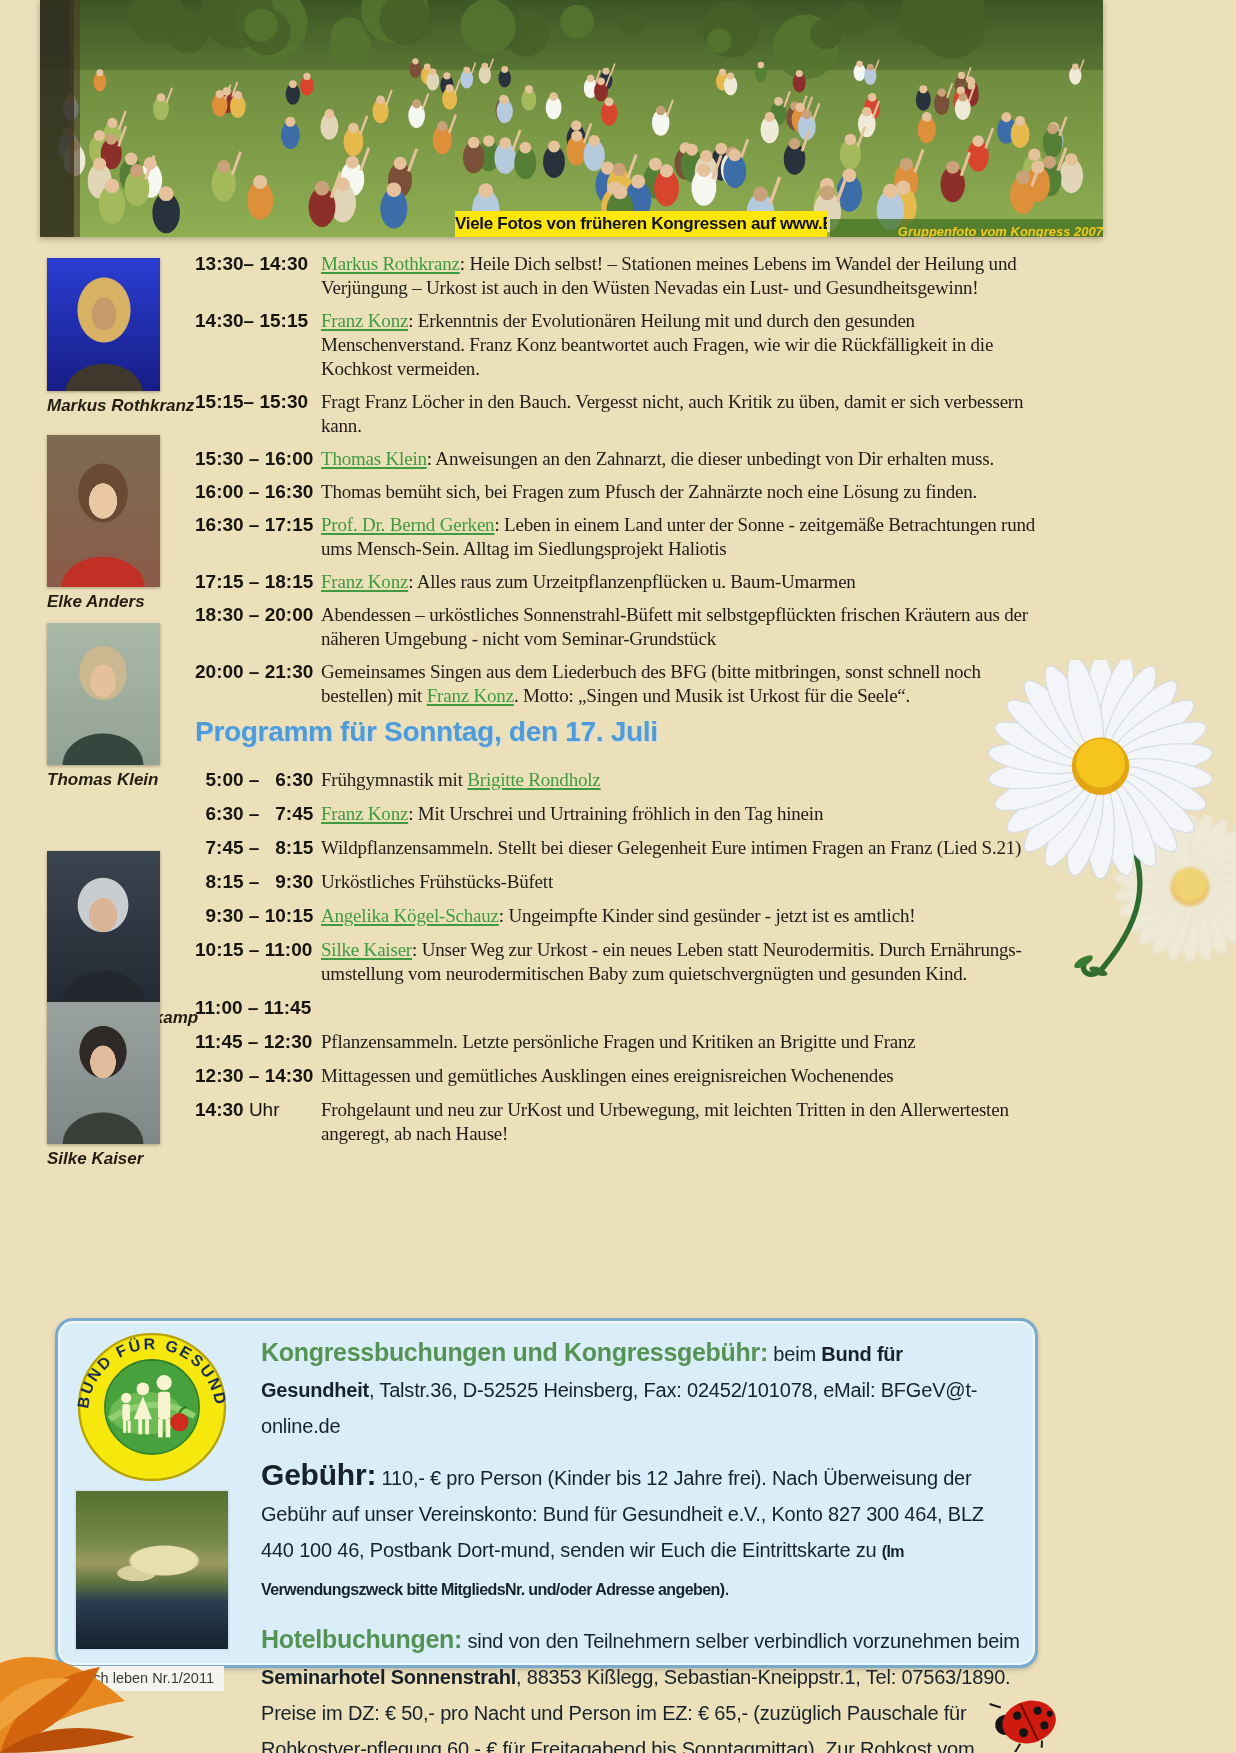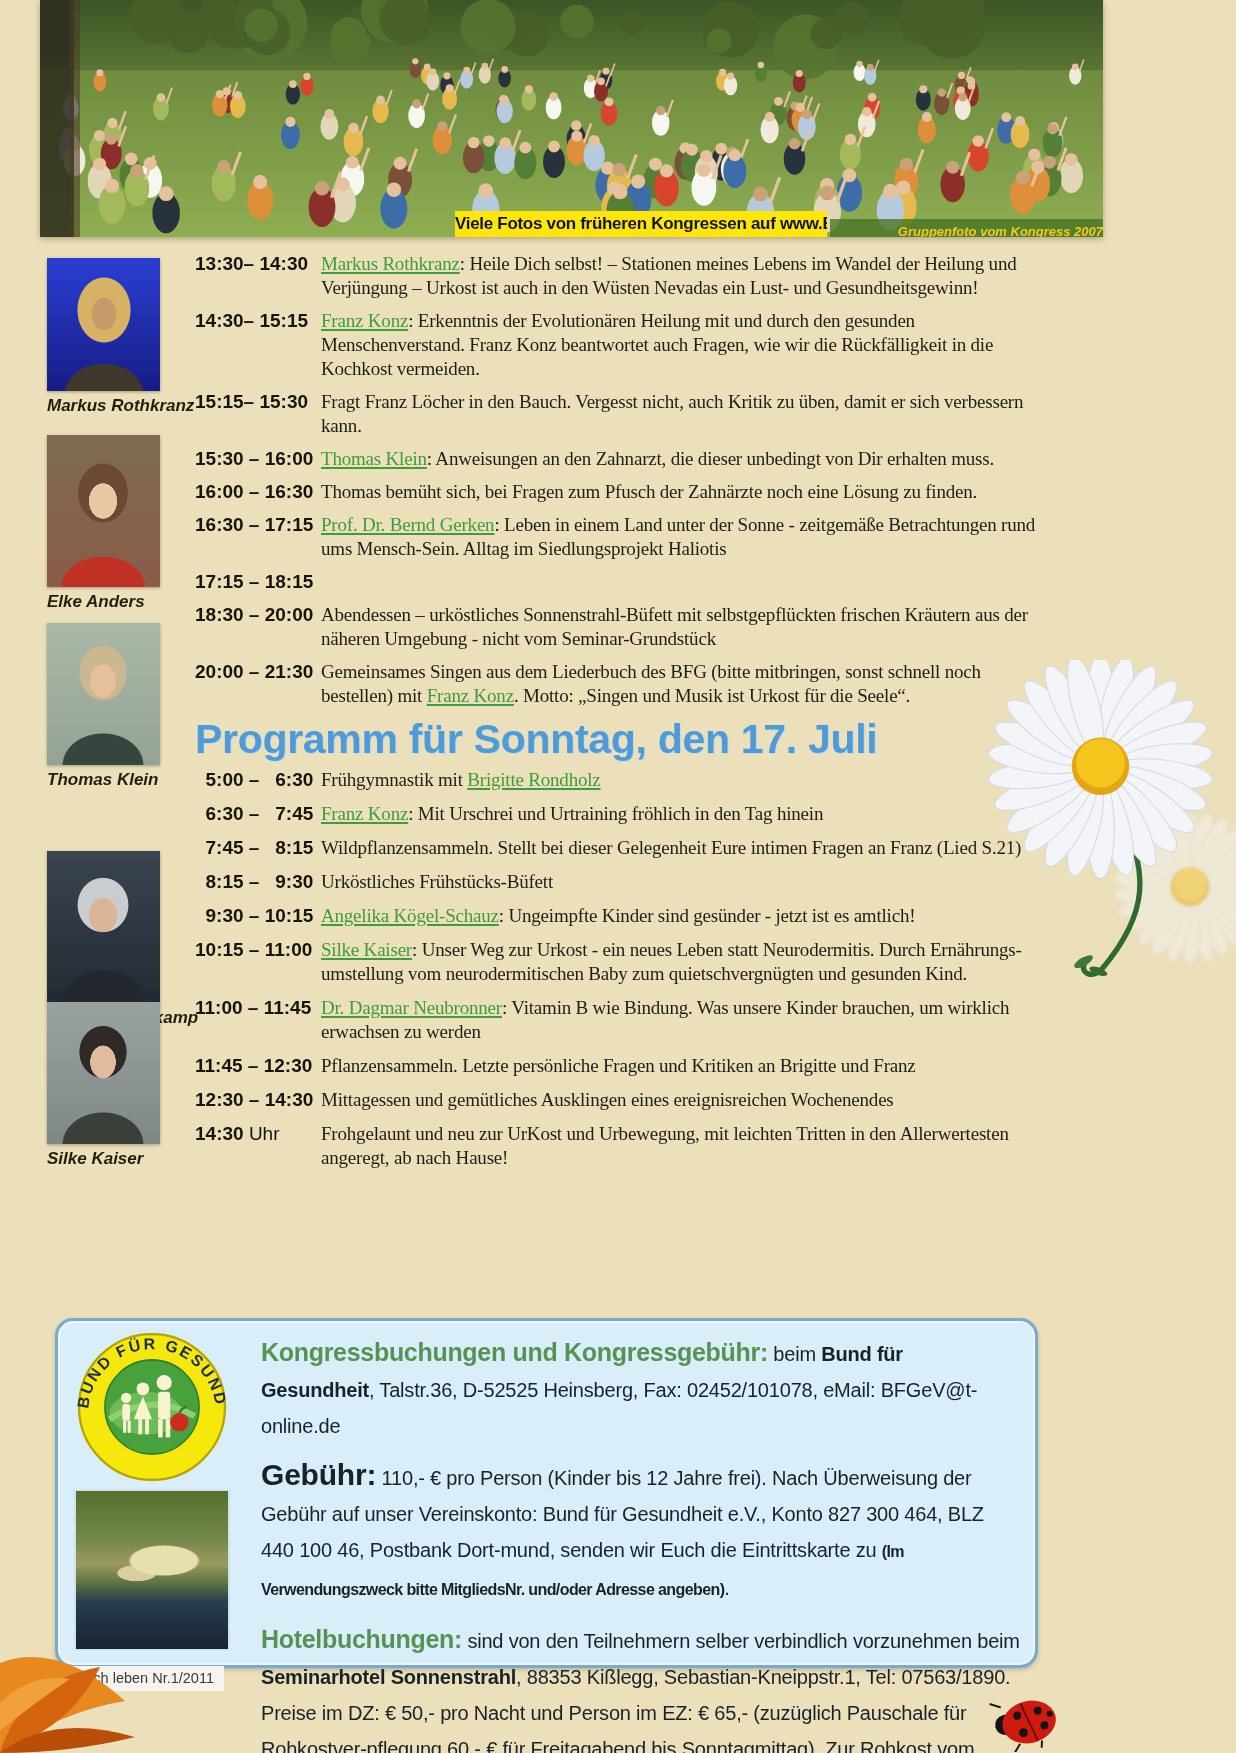--- a/index.html
+++ b/index.html
@@ -52,21 +52,21 @@
   
   .schedule{position:absolute;left:195px;width:845px;z-index:3;}
   #sat-schedule{top:252px;}
   #sun-schedule{top:768px;}
   .row{display:flex;margin-bottom:9px;font-size:19px;line-height:24px;color:#201d18;}
   #sun-schedule .row{margin-bottom:10px;}
   .time{width:118px;flex:0 0 118px;font-weight:bold;white-space:pre;color:#16140f;}
   .time .time-suffix{font-weight:normal;}
   .desc{flex:1;margin-left:8px;letter-spacing:-0.2px;font-family:Liberation Serif, serif;}
   .lnk{color:#3f9b40;text-decoration:underline;text-decoration-thickness:1.5px;text-underline-offset:2px;}
-  .sun-heading{position:absolute;left:195px;top:716px;margin:0;font-size:41px;font-weight:bold;color:#4e9bd8;
+  .sun-heading{position:absolute;left:195px;top:716px;margin:0;font-size:28px;font-weight:bold;color:#4e9bd8;
     letter-spacing:-0.3px;z-index:3;text-shadow:1px 1px 0 rgba(190,215,235,.9);}
 
   
   .daisy{position:absolute;pointer-events:none;}
   .daisy-main{left:965px;top:660px;z-index:1;}
   .daisy-faded{left:1095px;top:815px;z-index:0;opacity:.45;filter:blur(1.5px);}
 
   
   .booking-box{position:absolute;left:55px;top:1318px;width:977px;height:344px;background:#daeef9;
     border:3px solid #78aacf;border-radius:18px;box-shadow:inset 0 0 0 2px #eef7fc,0 2px 4px rgba(50,60,80,.25);z-index:3;}
@@ -530,20 +530,21 @@
       <div class="row">
         <div class="time">16:00 – 16:30</div>
         <div class="desc"><span>Thomas bemüht sich, bei Fragen zum Pfusch der Zahnärzte noch eine Lösung zu finden.</span></div>
       </div>
       <div class="row">
         <div class="time">16:30 – 17:15</div>
         <div class="desc"><span class="lnk">Prof. Dr. Bernd Gerken</span><span>: Leben in einem Land unter der Sonne - zeitgemäße Betrachtungen rund ums Mensch-Sein. Alltag im Siedlungsprojekt Haliotis</span></div>
       </div>
       <div class="row">
         <div class="time">17:15 – 18:15</div>
+        <div class="desc"><span class="lnk">Franz Konz</span><span>: Alles raus zum Urzeitpflanzenpflücken u. Baum-Umarmen</span></div>
       </div>
       <div class="row">
         <div class="time">18:30 – 20:00</div>
         <div class="desc"><span>Abendessen – urköstliches Sonnenstrahl-Büfett mit selbstgepflückten frischen Kräutern aus der näheren Umgebung - nicht vom Seminar-Grundstück</span></div>
       </div>
       <div class="row">
         <div class="time">20:00 – 21:30</div>
         <div class="desc"><span>Gemeinsames Singen aus dem Liederbuch des BFG (bitte mitbringen, sonst schnell noch bestellen) mit </span><span class="lnk">Franz Konz</span><span>. Motto: „Singen und Musik ist Urkost für die Seele“.</span></div>
       </div>
     </div>
@@ -569,21 +570,20 @@
       <div class="row">
         <div class="time">  9:30 – 10:15</div>
         <div class="desc"><span class="lnk">Angelika Kögel-Schauz</span><span>: Ungeimpfte Kinder sind gesünder - jetzt ist es amtlich!</span></div>
       </div>
       <div class="row">
         <div class="time">10:15 – 11:00</div>
         <div class="desc"><span class="lnk">Silke Kaiser</span><span>: Unser Weg zur Urkost - ein neues Leben statt Neurodermitis. Durch Ernährungs-umstellung vom neurodermitischen Baby zum quietschvergnügten und gesunden Kind.</span></div>
       </div>
       <div class="row">
         <div class="time">11:00 – 11:45</div>
-        <div class="desc"><span class="lnk">Dr. Dagmar Neubronner</span><span>: Vitamin B wie Bindung. Was unsere Kinder brauchen, um wirklich erwachsen zu werden</span></div>
       </div>
       <div class="row">
         <div class="time">11:45 – 12:30</div>
         <div class="desc"><span>Pflanzensammeln. Letzte persönliche Fragen und Kritiken an Brigitte und Franz</span></div>
       </div>
       <div class="row">
         <div class="time">12:30 – 14:30</div>
         <div class="desc"><span>Mittagessen und gemütliches Ausklingen eines ereignisreichen Wochenendes</span></div>
       </div>
       <div class="row">

